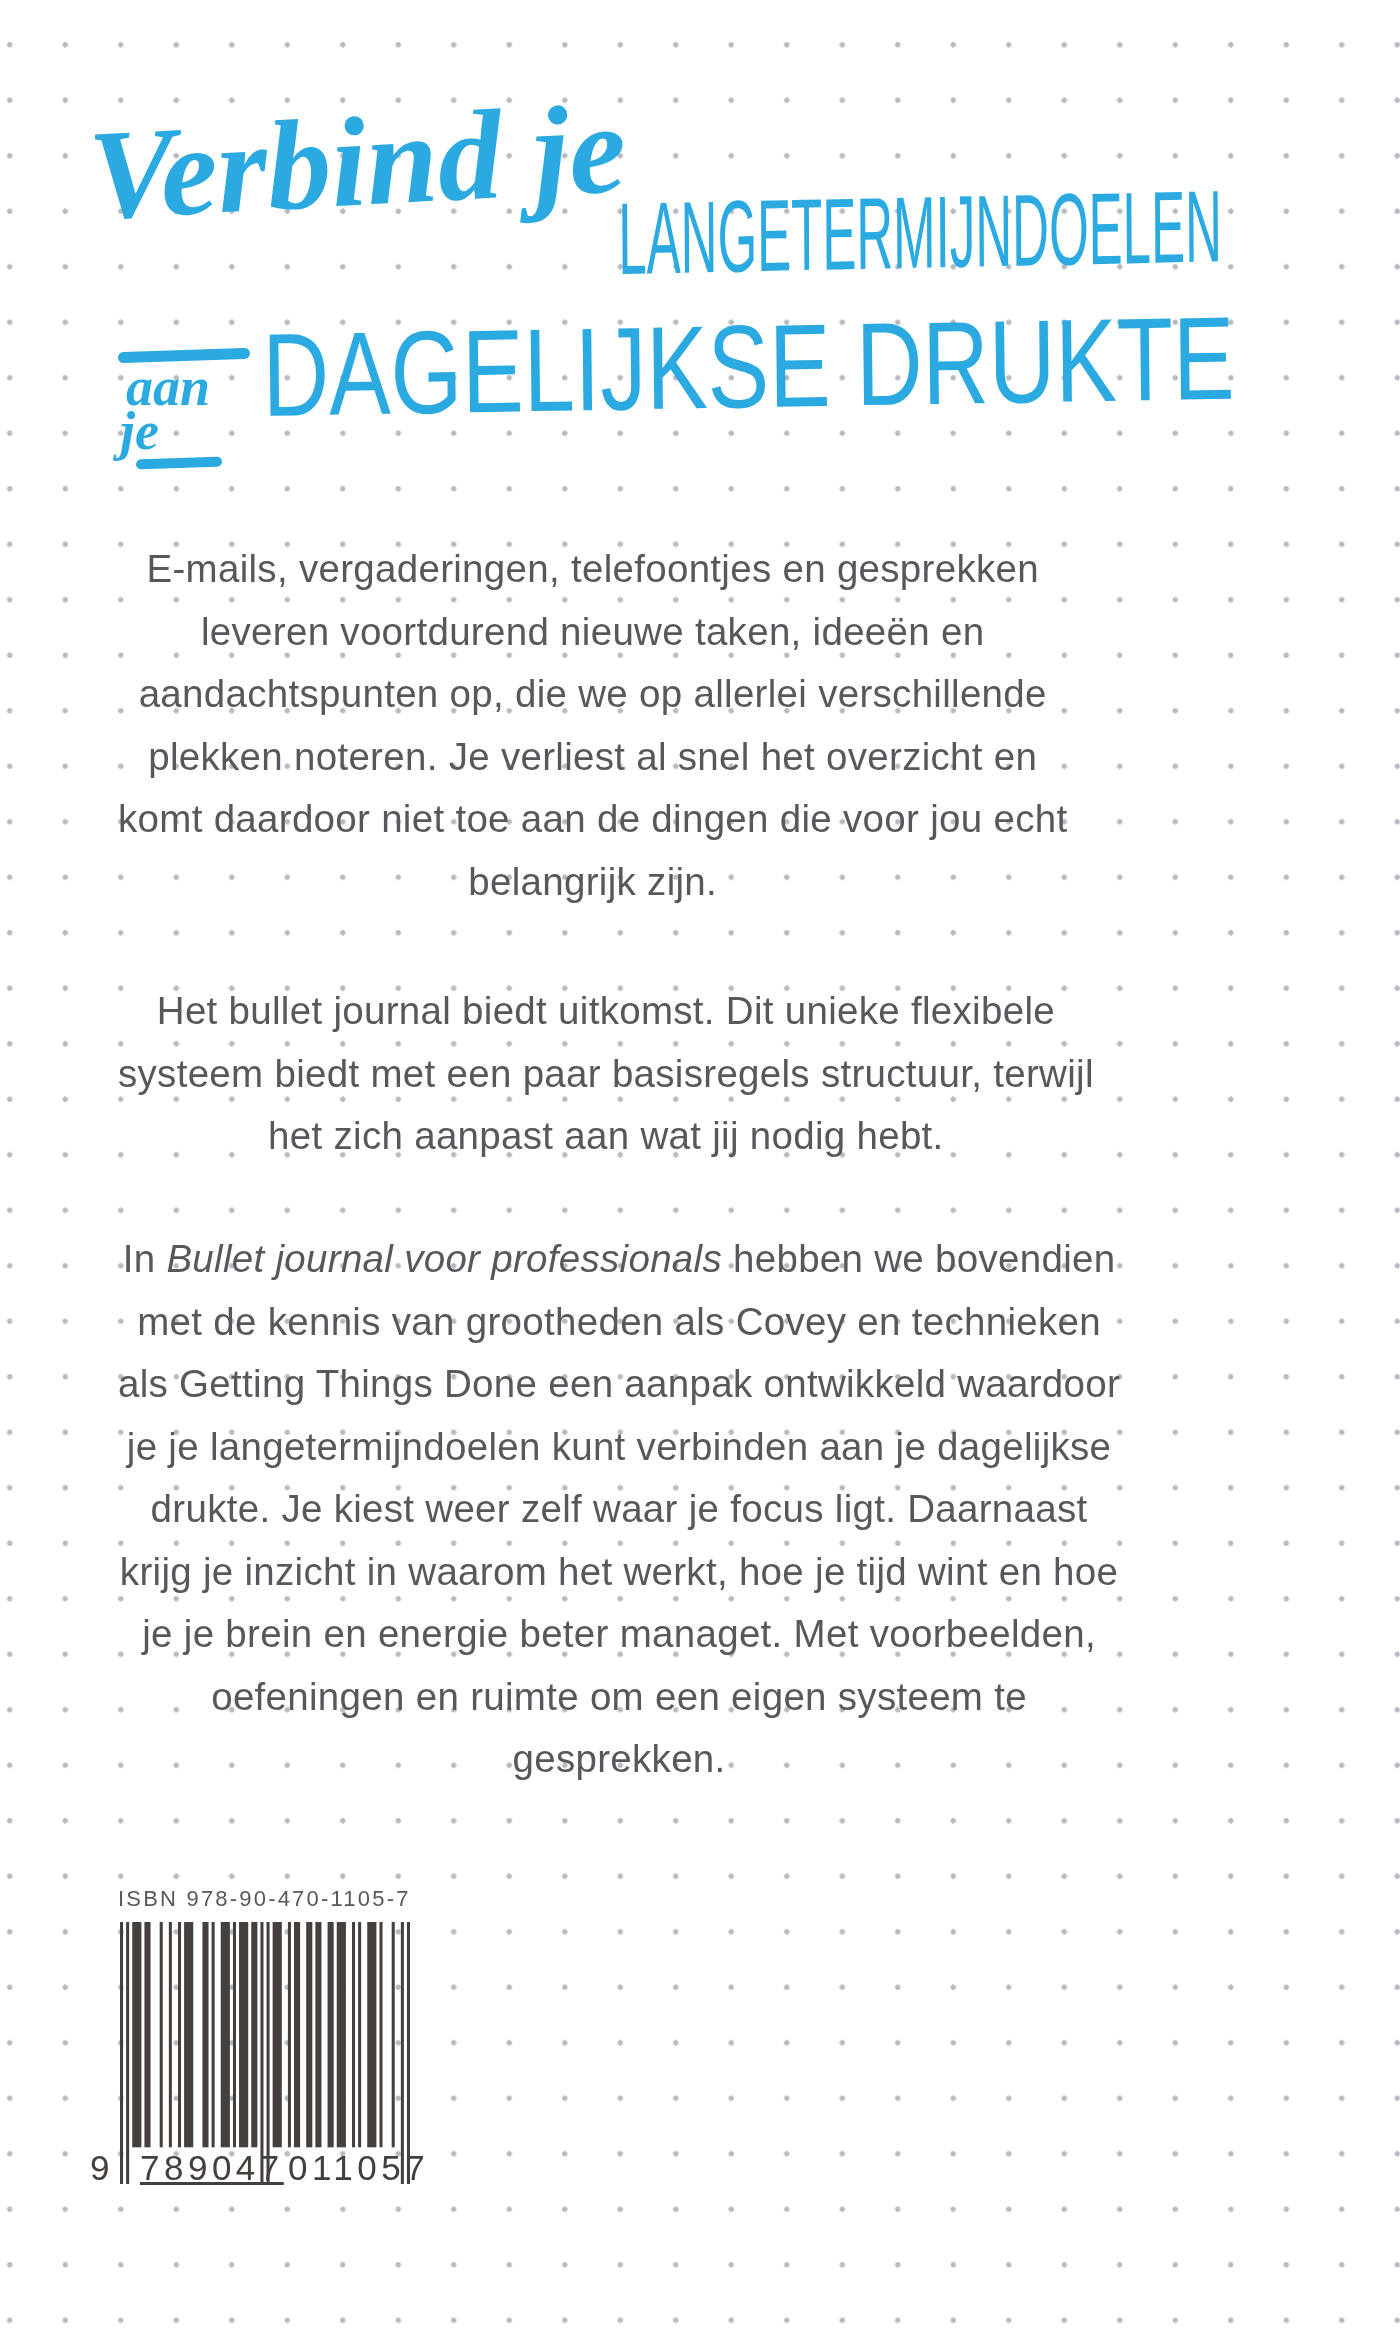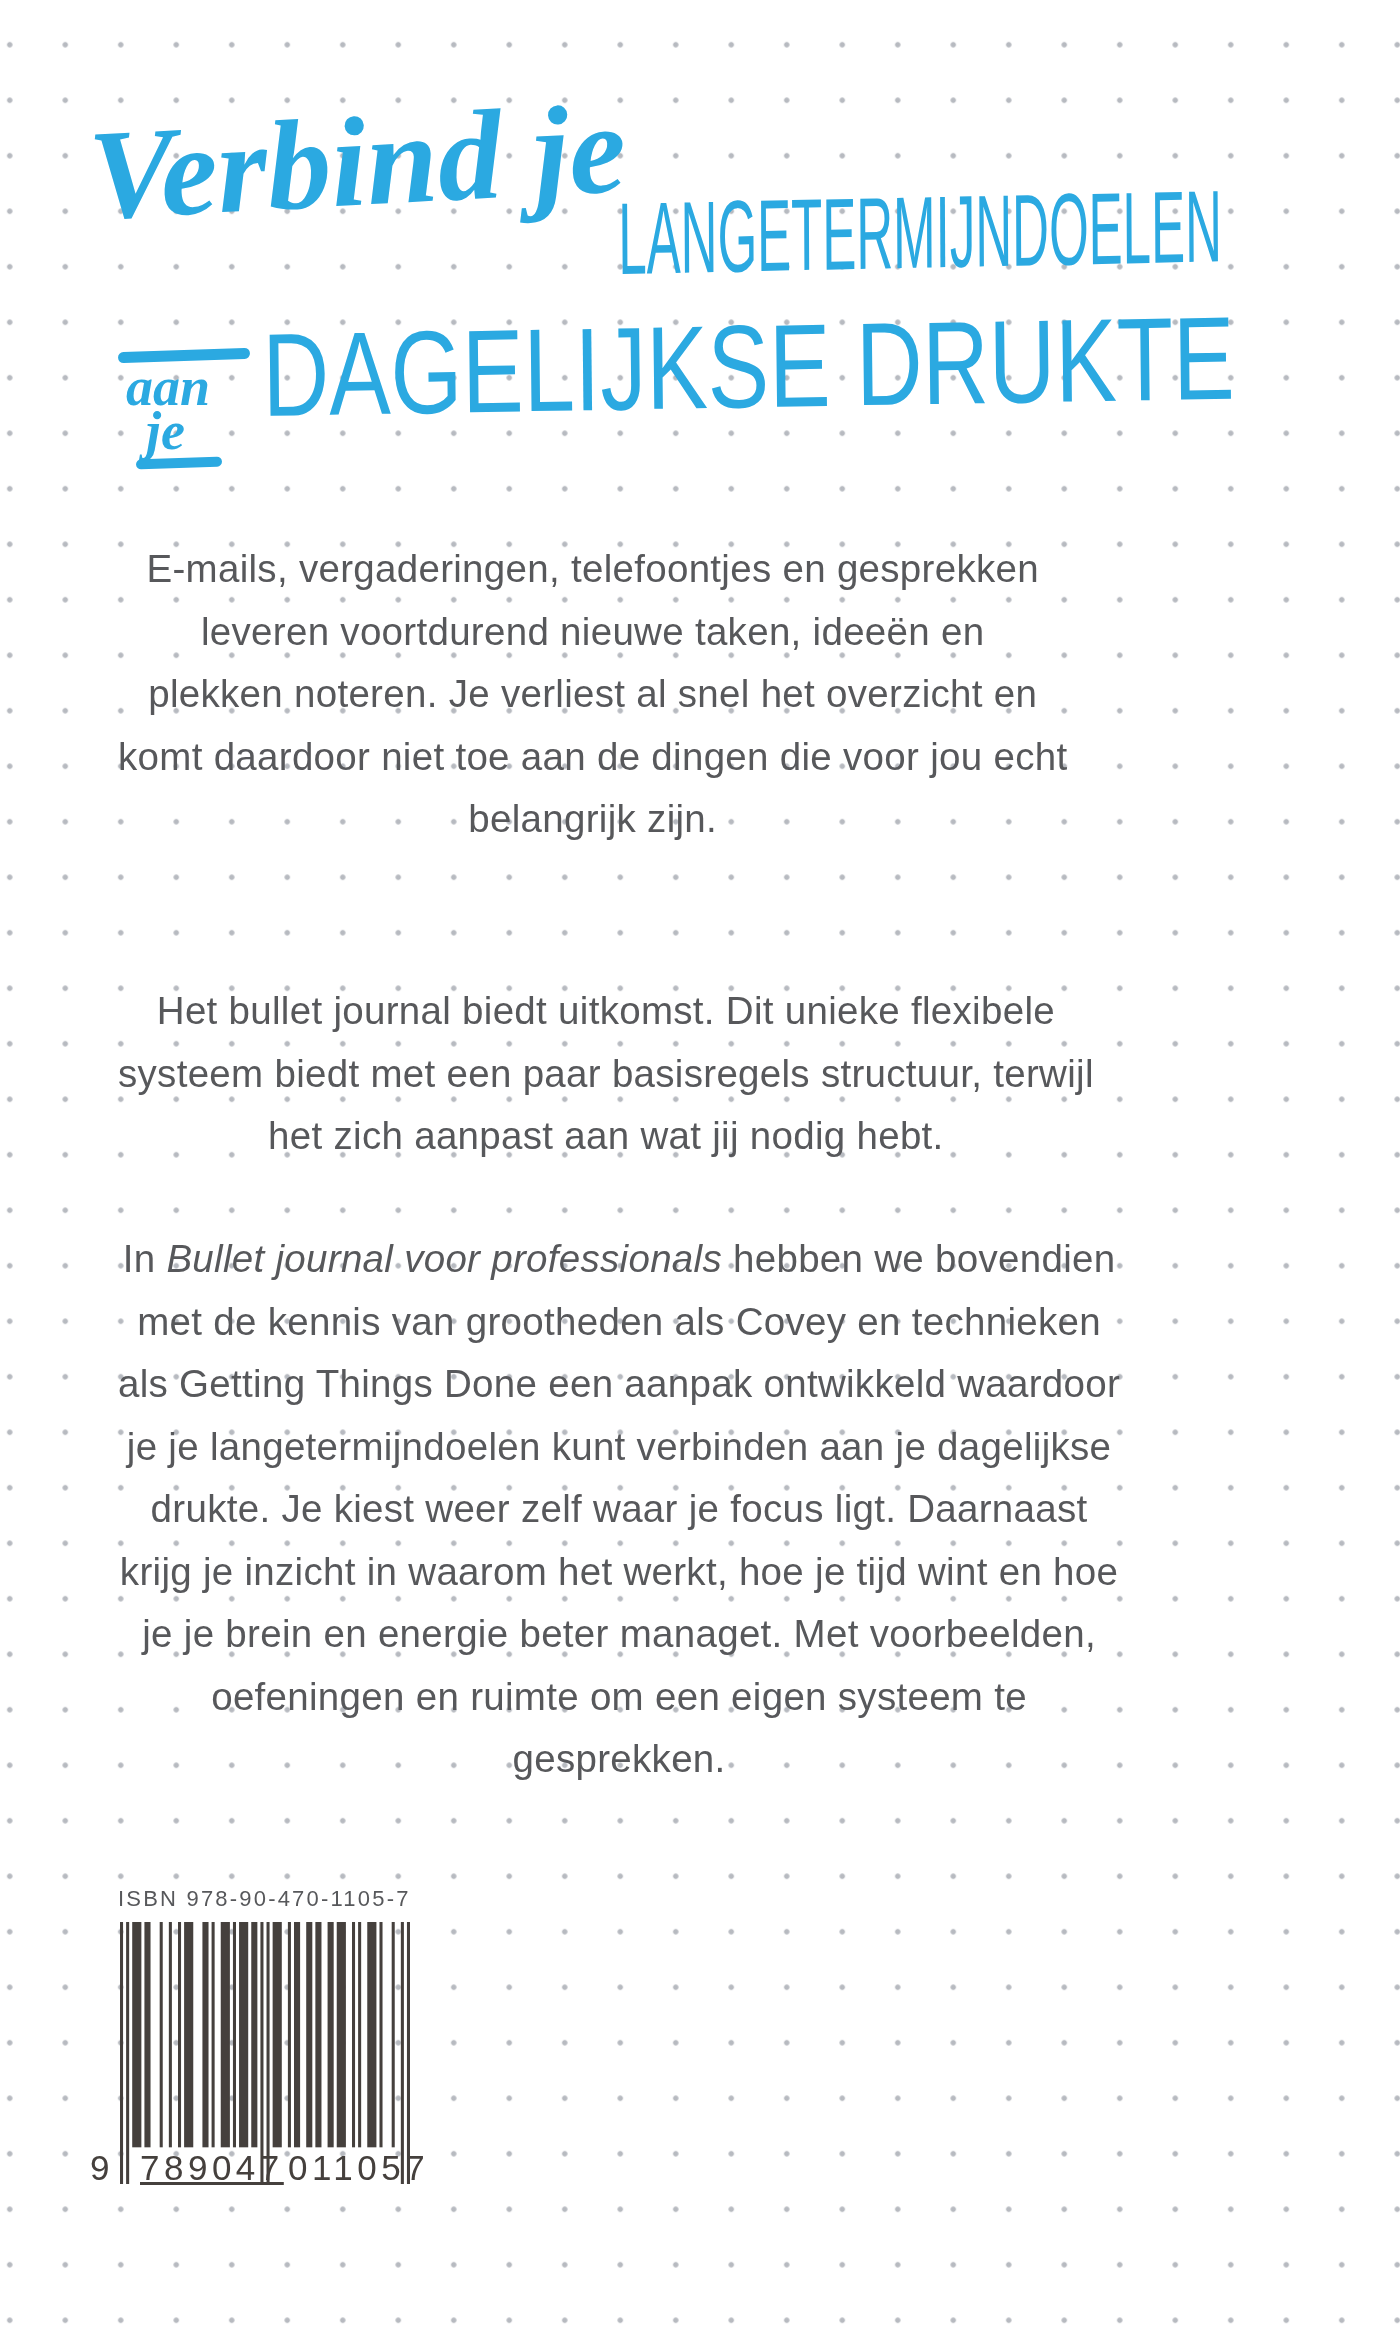--- a/index.html
+++ b/index.html
@@ -35,21 +35,21 @@
     align-items:flex-start;color:var(--blue);
   }
   .connector .bar{display:block;background:var(--blue);border-radius:6px;}
   .connector .bar-top{width:132px;height:11px;margin-bottom:4px;transform:rotate(-2deg);}
   .connector .bar-bottom{width:86px;height:10px;margin:4px 0 0 18px;transform:rotate(-2deg);}
   .connector .cword{
     font-family:"Liberation Serif",serif;font-style:italic;font-weight:bold;
     font-size:54px;line-height:0.82;
   }
   .connector .cword-aan{margin-left:8px;}
-  .connector .cword-je{margin-left:28px;}
+  .connector .cword-je{margin-left:2px;}
   
   .para{
     position:absolute;left:118px;color:var(--body);
     font-size:38.5px;line-height:62.5px;letter-spacing:0.3px;white-space:nowrap;text-align:center;
   }
   .p1{top:538px;}
   .p2{top:980px;}
   .p3{top:1228px;}
   .para em{font-style:italic;}
   
@@ -86,20 +86,21 @@
       <span class="cword cword-aan">aan</span>
       <span class="cword cword-je">je</span>
       <span class="bar bar-bottom"></span>
     </div>
     <div class="title-caps2">DAGELIJKSE DRUKTE</div>
   </header>
 
   <section class="para p1">
     <div class="line">E-mails, vergaderingen, telefoontjes en gesprekken</div>
     <div class="line">leveren voortdurend nieuwe taken, ideeën en</div>
+    <div class="line">aandachtspunten op, die we op allerlei verschillende</div>
     <div class="line">plekken noteren. Je verliest al snel het overzicht en</div>
     <div class="line">komt daardoor niet toe aan de dingen die voor jou echt</div>
     <div class="line">belangrijk zijn.</div>
   </section>
 
   <section class="para p2">
     <div class="line">Het bullet journal biedt uitkomst. Dit unieke flexibele</div>
     <div class="line">systeem biedt met een paar basisregels structuur, terwijl</div>
     <div class="line">het zich aanpast aan wat jij nodig hebt.</div>
   </section>

